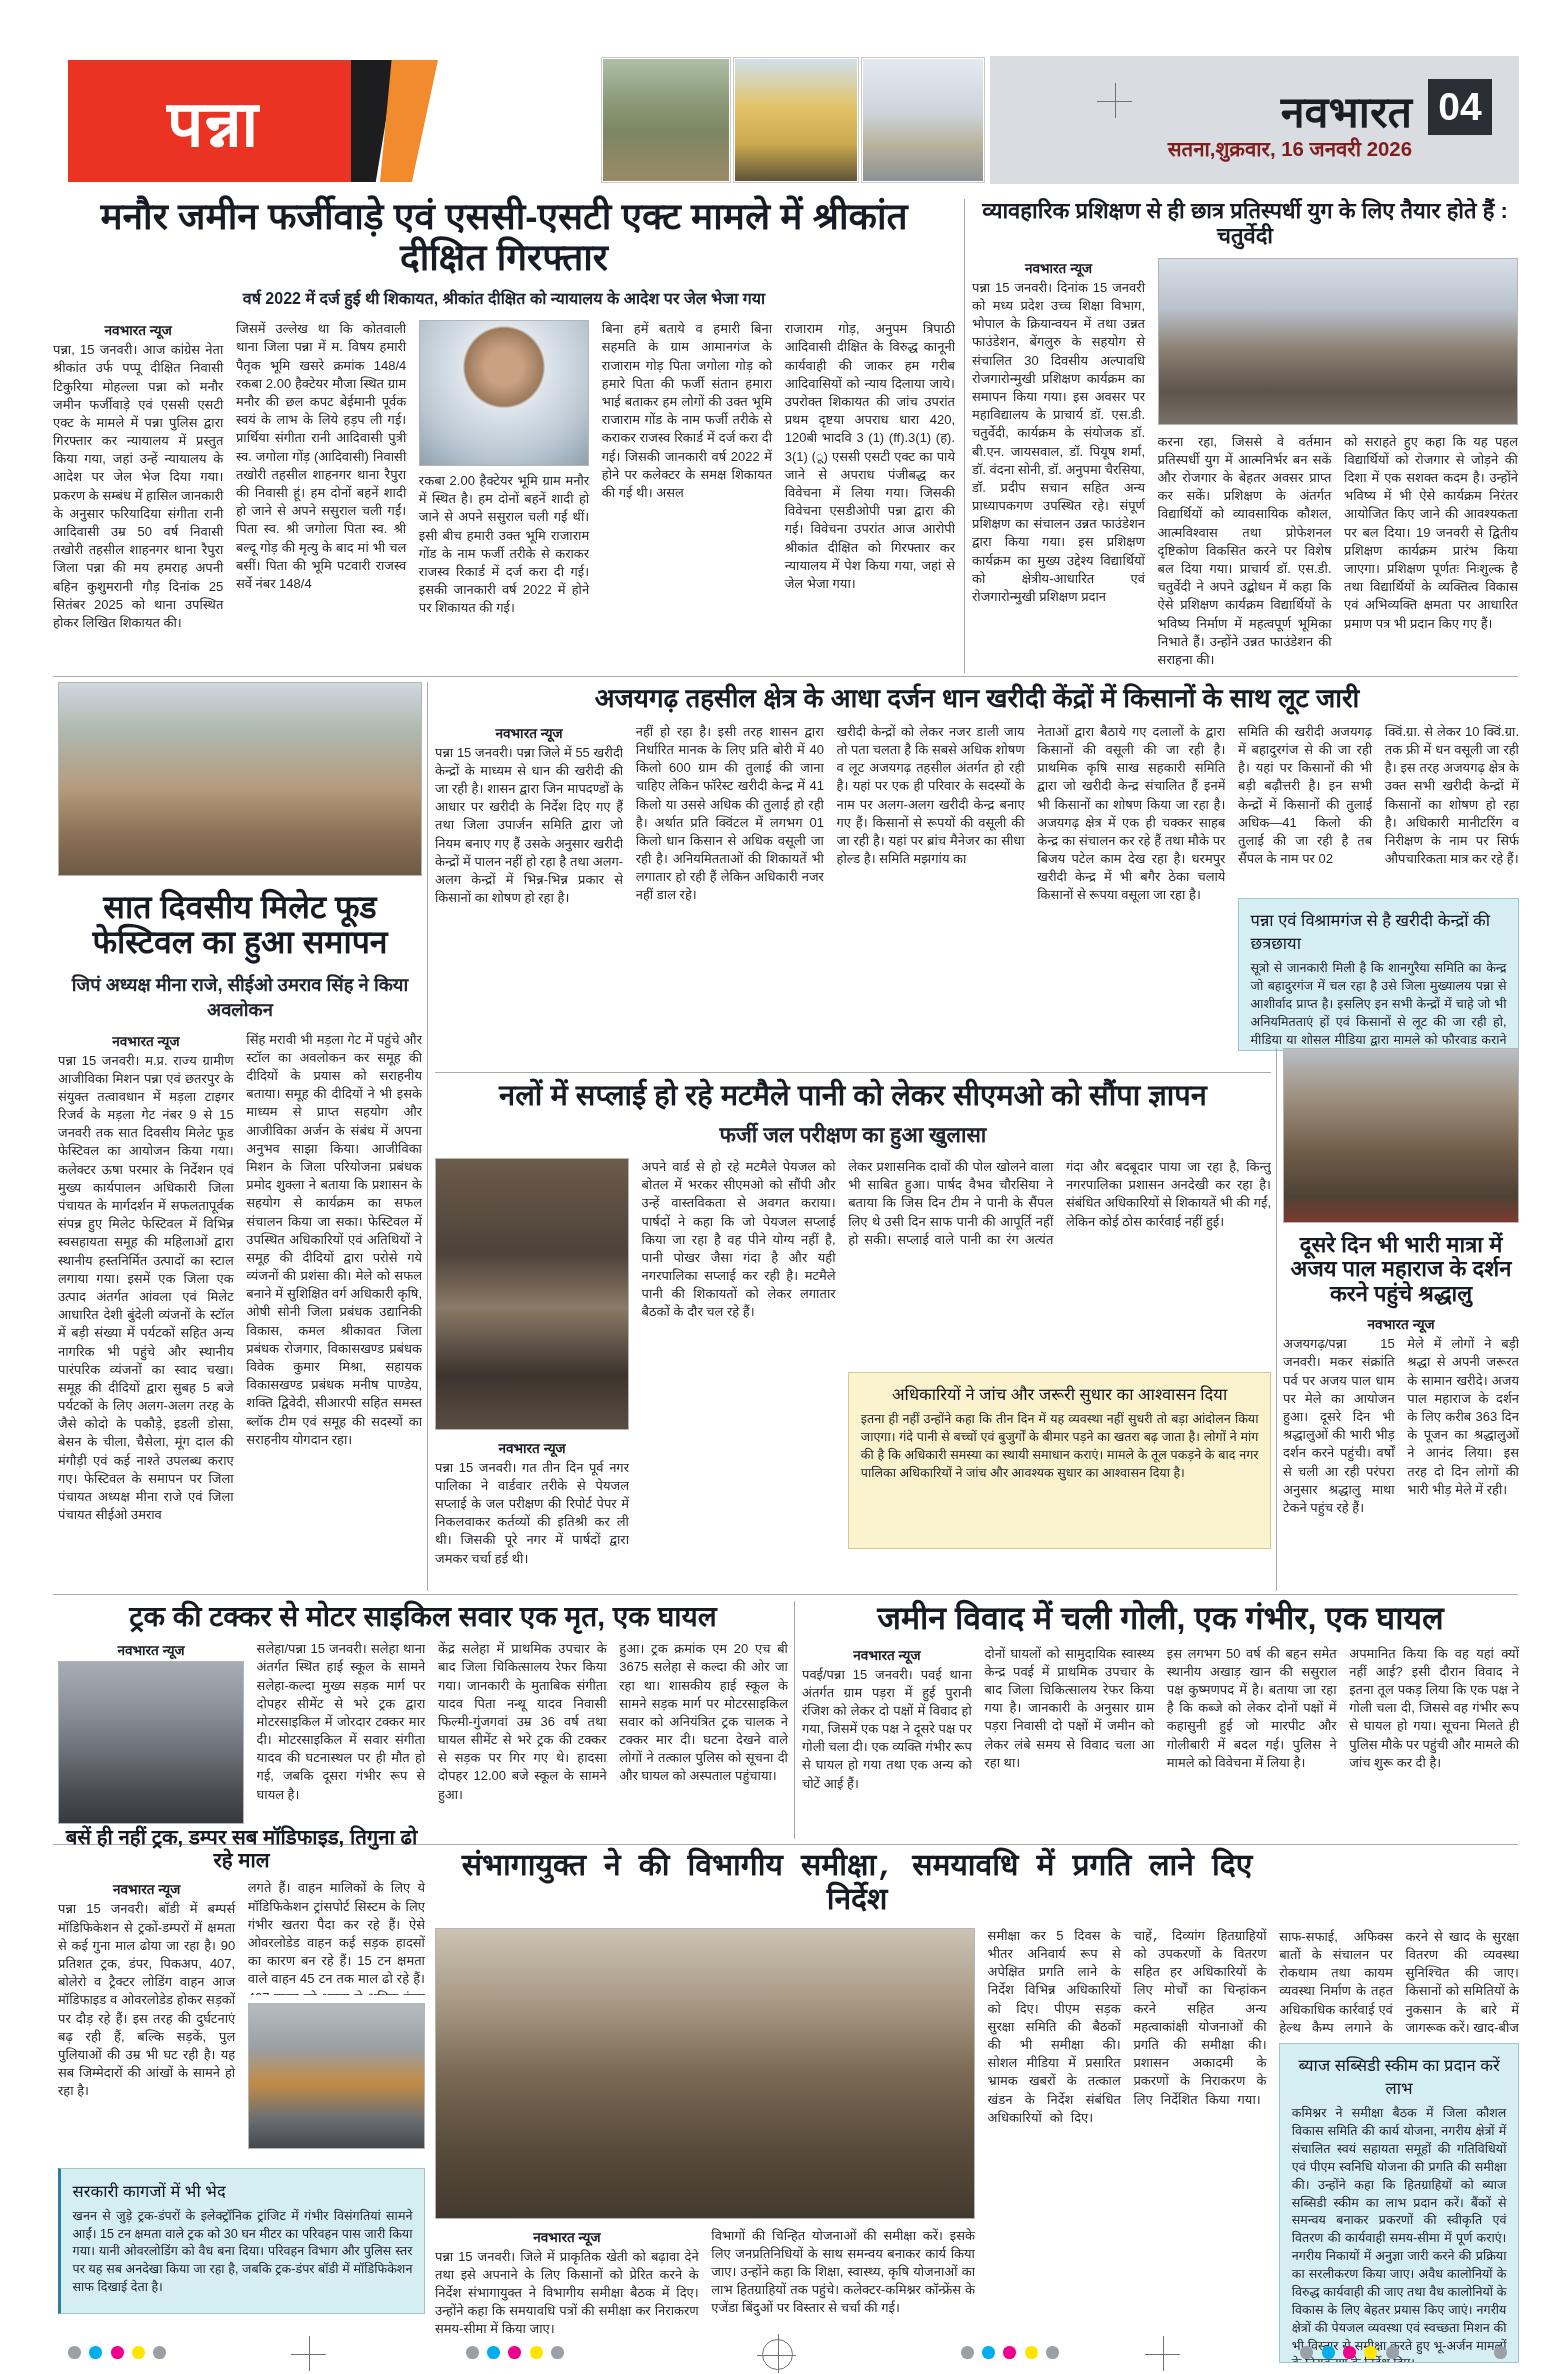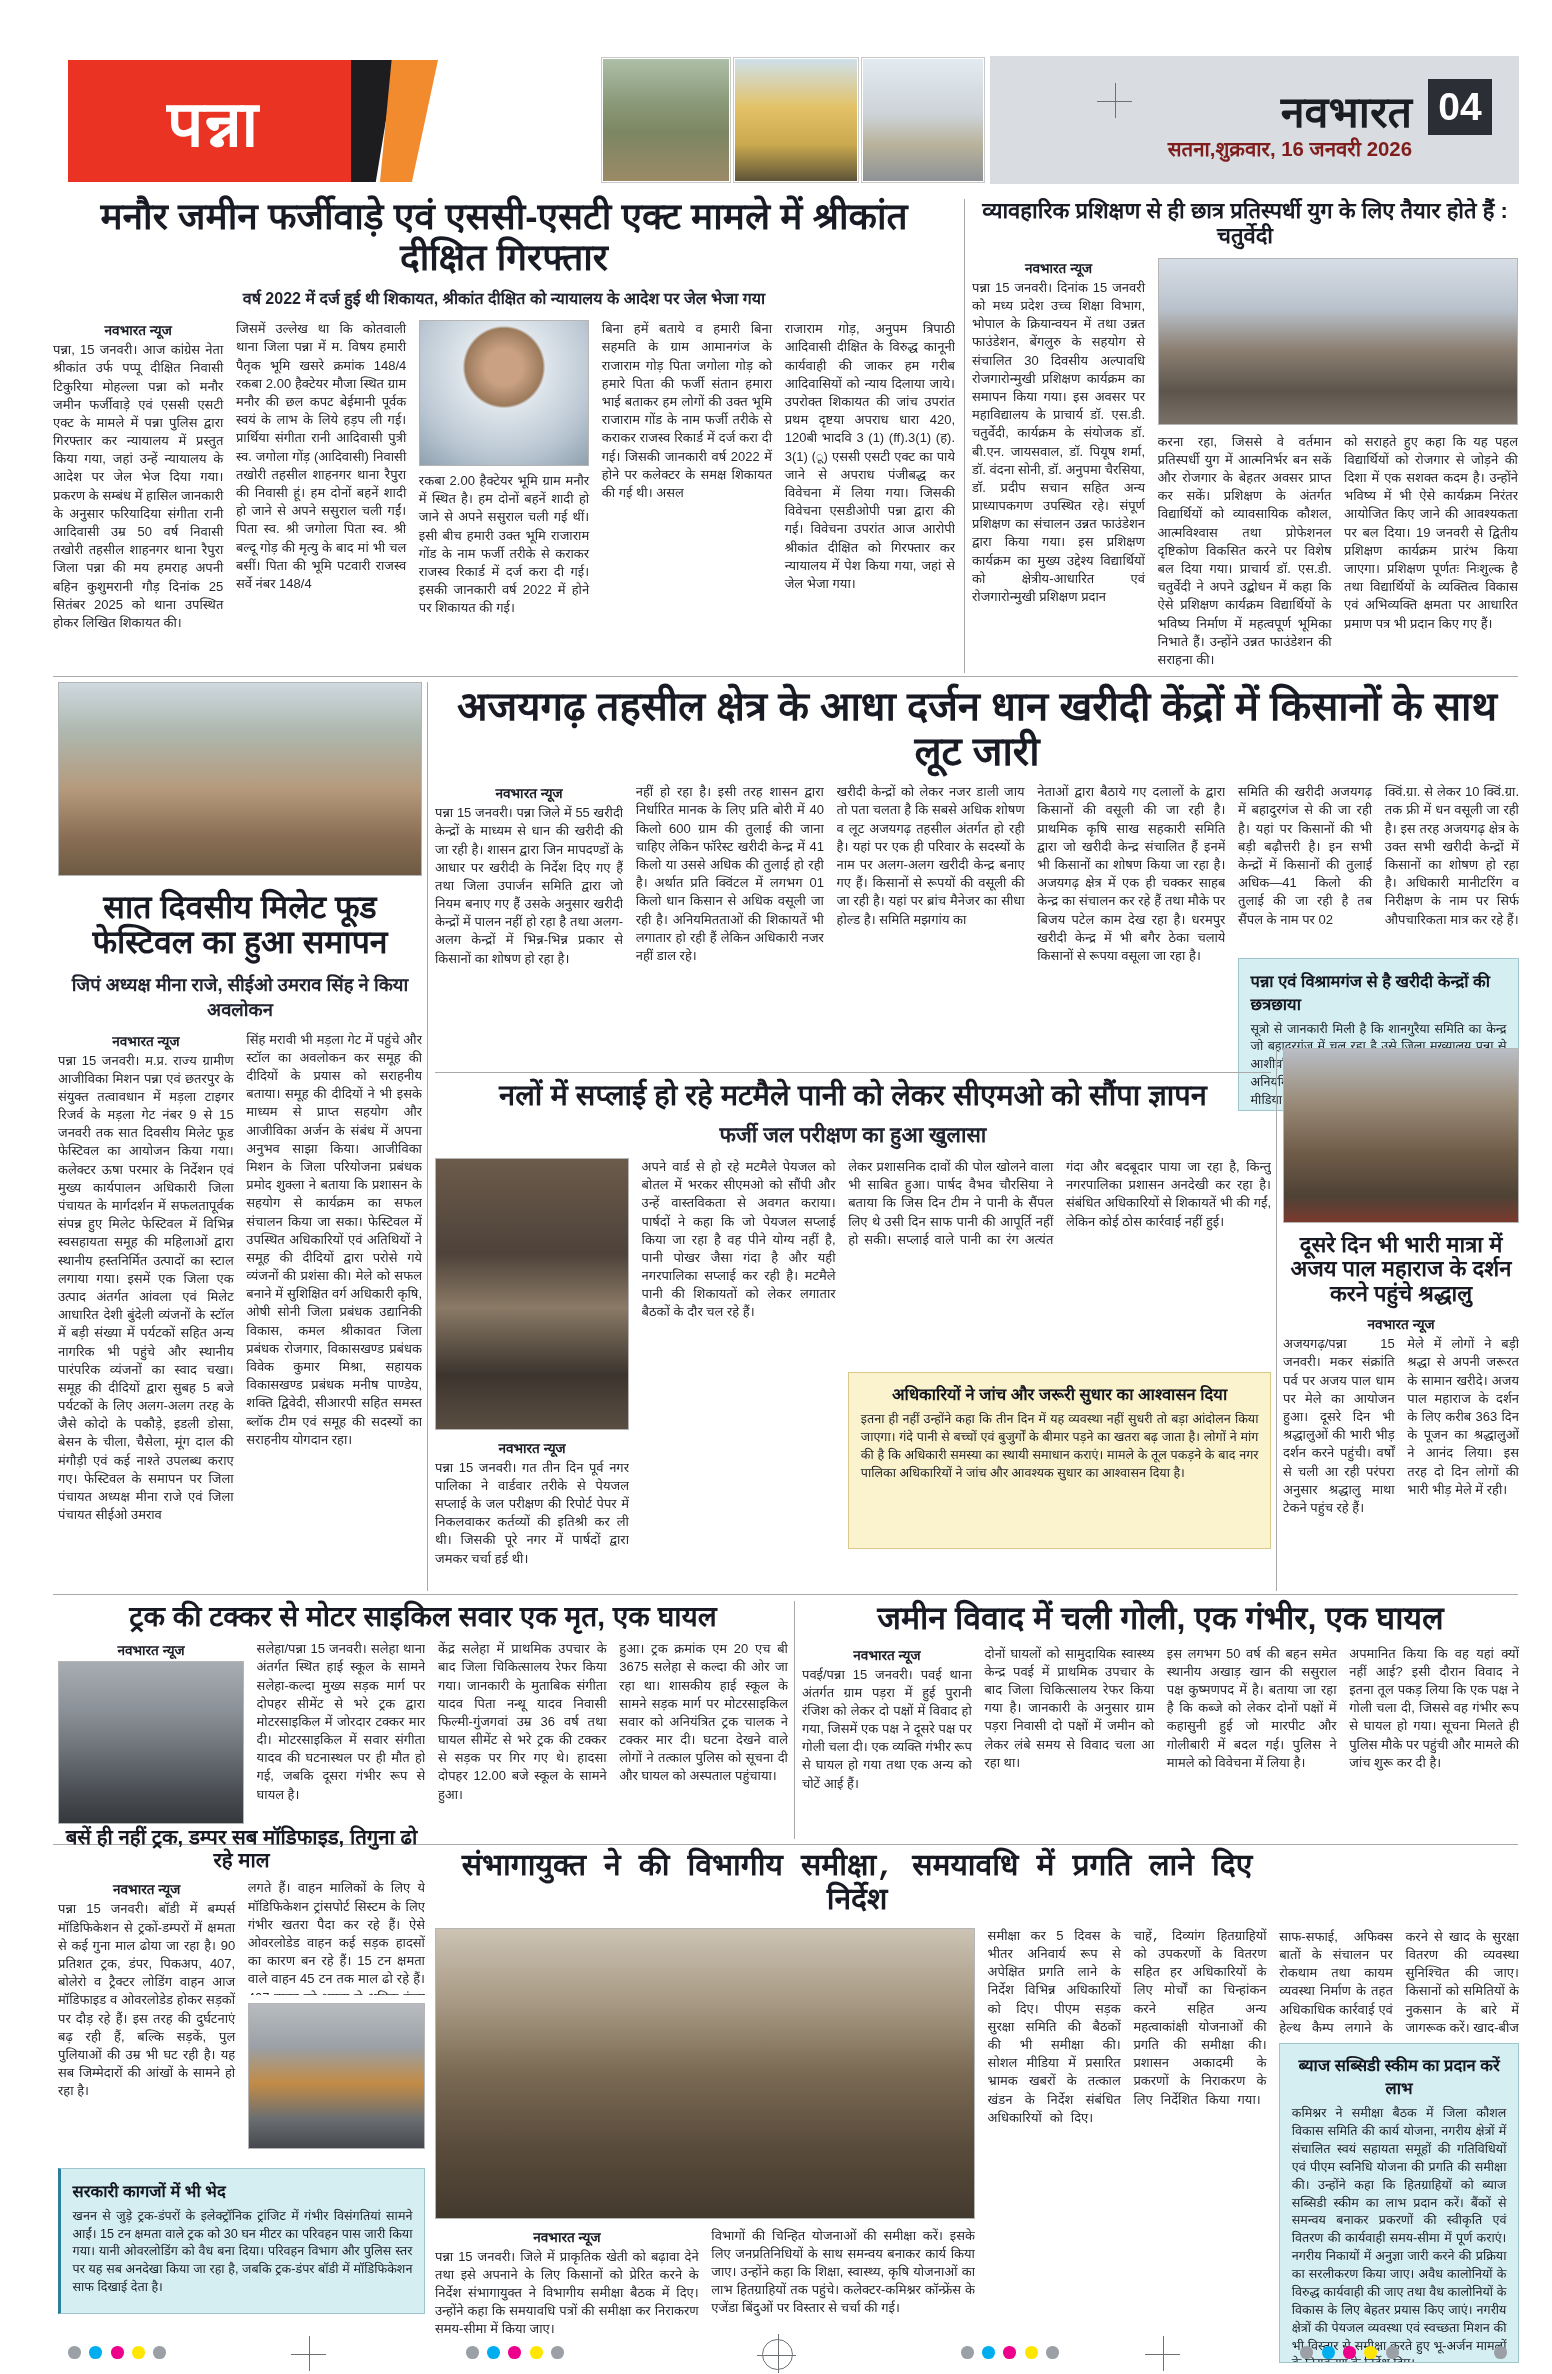--- a/index.html
+++ b/index.html
@@ -28,21 +28,21 @@
   .sub{font-weight:bold;color:#222430;text-align:center;margin:0;}
   .agency{font-weight:bold;text-align:center;font-size:13.6px;margin:0 0 1.9px 0;}
   .bodytxt{font-size:13px;line-height:1.4;text-align:justify;color:#26282f;}
   .colrow{display:flex;gap:12.6px;}
   .col{flex:1;min-width:0;}
   .ph{box-sizing:border-box;border:1px solid #b5b5b5;}
   .vline{position:absolute;width:1px;background:#a9a9a9;}
   .hline{position:absolute;height:1px;background:#a9a9a9;}
   .box-cyan{background:#d5eef2;border:1px solid #9fc6cc;box-sizing:border-box;padding:9.7px 11.6px;}
   .box-yellow{background:#fbf3cd;border:1px solid #d8c98a;box-sizing:border-box;padding:9.7px 11.6px;}
-  .boxhead{font-weight:bold;font-size:16.5px;margin:0 0 5.8px 0;color:#14161f;}
+  .boxhead{font-weight:normal;font-size:16.5px;margin:0 0 5.8px 0;color:#14161f;}
   .boxtxt{font-size:12.6px;line-height:1.42;text-align:justify;}
   
   .dot{position:absolute;width:12.6px;height:12.6px;border-radius:50%;}
   .target{position:absolute;width:29px;height:29px;border:1.5px solid #6d7277;border-radius:50%;}
   .target:before,.target:after{content:"";position:absolute;background:#6d7277;}
   .target:before{left:50%;top:-5.8px;width:1.5px;height:39px;}
   .target:after{top:50%;left:-5.8px;height:1.5px;width:39px;}
 </style>
 </head>
 <body>
@@ -114,21 +114,21 @@
         <p class="agency">नवभारत न्यूज</p>
         <div class="bodytxt">पन्ना 15 जनवरी। म.प्र. राज्य ग्रामीण आजीविका मिशन पन्ना एवं छतरपुर के संयुक्त तत्वावधान में मड़ला टाइगर रिजर्व के मड़ला गेट नंबर 9 से 15 जनवरी तक सात दिवसीय मिलेट फूड फेस्टिवल का आयोजन किया गया। कलेक्टर ऊषा परमार के निर्देशन एवं मुख्य कार्यपालन अधिकारी जिला पंचायत के मार्गदर्शन में सफलतापूर्वक संपन्न हुए मिलेट फेस्टिवल में विभिन्न स्वसहायता समूह की महिलाओं द्वारा स्थानीय हस्तनिर्मित उत्पादों का स्टाल लगाया गया। इसमें एक जिला एक उत्पाद अंतर्गत आंवला एवं मिलेट आधारित देशी बुंदेली व्यंजनों के स्टॉल में बड़ी संख्या में पर्यटकों सहित अन्य नागरिक भी पहुंचे और स्थानीय पारंपरिक व्यंजनों का स्वाद चखा। समूह की दीदियों द्वारा सुबह 5 बजे पर्यटकों के लिए अलग-अलग तरह के जैसे कोदो के पकौड़े, इडली डोसा, बेसन के चीला, चैसेला, मूंग दाल की मंगौड़ी एवं कई नाश्ते उपलब्ध कराए गए। फेस्टिवल के समापन पर जिला पंचायत अध्यक्ष मीना राजे एवं जिला पंचायत सीईओ उमराव</div>
       </div>
       <div class="col bodytxt">सिंह मरावी भी मड़ला गेट में पहुंचे और स्टॉल का अवलोकन कर समूह की दीदियों के प्रयास को सराहनीय बताया। समूह की दीदियों ने भी इसके माध्यम से प्राप्त सहयोग और आजीविका अर्जन के संबंध में अपना अनुभव साझा किया। आजीविका मिशन के जिला परियोजना प्रबंधक प्रमोद शुक्ला ने बताया कि प्रशासन के सहयोग से कार्यक्रम का सफल संचालन किया जा सका। फेस्टिवल में उपस्थित अधिकारियों एवं अतिथियों ने समूह की दीदियों द्वारा परोसे गये व्यंजनों की प्रशंसा की। मेले को सफल बनाने में सुशिक्षित वर्ग अधिकारी कृषि, ओषी सोनी जिला प्रबंधक उद्यानिकी विकास, कमल श्रीकावत जिला प्रबंधक रोजगार, विकासखण्ड प्रबंधक विवेक कुमार मिश्रा, सहायक विकासखण्ड प्रबंधक मनीष पाण्डेय, शक्ति द्विवेदी, सीआरपी सहित समस्त ब्लॉक टीम एवं समूह की सदस्यों का सराहनीय योगदान रहा।</div>
     </div>
   </div>
 
   <div class="vline" style="left:427px;top:682px;height:909px;"></div>
 
   <div style="position:absolute;left:435px;top:684px;width:1084px;">
-    <h1 class="hl" style="font-size:40px;">अजयगढ़ तहसील क्षेत्र के आधा दर्जन धान खरीदी केंद्रों में किसानों के साथ लूट जारी</h1>
+    <h1 class="hl" style="font-size:26px;">अजयगढ़ तहसील क्षेत्र के आधा दर्जन धान खरीदी केंद्रों में किसानों के साथ लूट जारी</h1>
     <div style="display:flex;gap:12.6px;margin-top:9.7px;">
       <div style="flex:1;min-width:0;">
         <p class="agency">नवभारत न्यूज</p>
         <div class="bodytxt" style="height:303px;overflow:hidden;">पन्ना 15 जनवरी। पन्ना जिले में 55 खरीदी केन्द्रों के माध्यम से धान की खरीदी की जा रही है। शासन द्वारा जिन मापदण्डों के आधार पर खरीदी के निर्देश दिए गए हैं तथा जिला उपार्जन समिति द्वारा जो नियम बनाए गए हैं उसके अनुसार खरीदी केन्द्रों में पालन नहीं हो रहा है तथा अलग-अलग केन्द्रों में भिन्न-भिन्न प्रकार से किसानों का शोषण हो रहा है।</div>
       </div>
       <div class="bodytxt" style="flex:1;min-width:0;height:325px;overflow:hidden;">नहीं हो रहा है। इसी तरह शासन द्वारा निर्धारित मानक के लिए प्रति बोरी में 40 किलो 600 ग्राम की तुलाई की जाना चाहिए लेकिन फॉरेस्ट खरीदी केन्द्र में 41 किलो या उससे अधिक की तुलाई हो रही है। अर्थात प्रति क्विंटल में लगभग 01 किलो धान किसान से अधिक वसूली जा रही है। अनियमितताओं की शिकायतें भी लगातार हो रही हैं लेकिन अधिकारी नजर नहीं डाल रहे।</div>
       <div class="bodytxt" style="flex:1;min-width:0;height:325px;overflow:hidden;">खरीदी केन्द्रों को लेकर नजर डाली जाय तो पता चलता है कि सबसे अधिक शोषण व लूट अजयगढ़ तहसील अंतर्गत हो रही है। यहां पर एक ही परिवार के सदस्यों के नाम पर अलग-अलग खरीदी केन्द्र बनाए गए हैं। किसानों से रूपयों की वसूली की जा रही है। यहां पर ब्रांच मैनेजर का सीधा होल्ड है। समिति मझगांय का</div>
       <div class="bodytxt" style="flex:1;min-width:0;height:325px;overflow:hidden;">नेताओं द्वारा बैठाये गए दलालों के द्वारा किसानों की वसूली की जा रही है। प्राथमिक कृषि साख सहकारी समिति द्वारा जो खरीदी केन्द्र संचालित हैं इनमें भी किसानों का शोषण किया जा रहा है। अजयगढ़ क्षेत्र में एक ही चक्कर साहब केन्द्र का संचालन कर रहे हैं तथा मौके पर बिजय पटेल काम देख रहा है। धरमपुर खरीदी केन्द्र में भी बगैर ठेका चलाये किसानों से रूपया वसूला जा रहा है।</div>
       <div style="width:281px;flex:none;">
         <div class="colrow" style="height:167px;overflow:hidden;">

